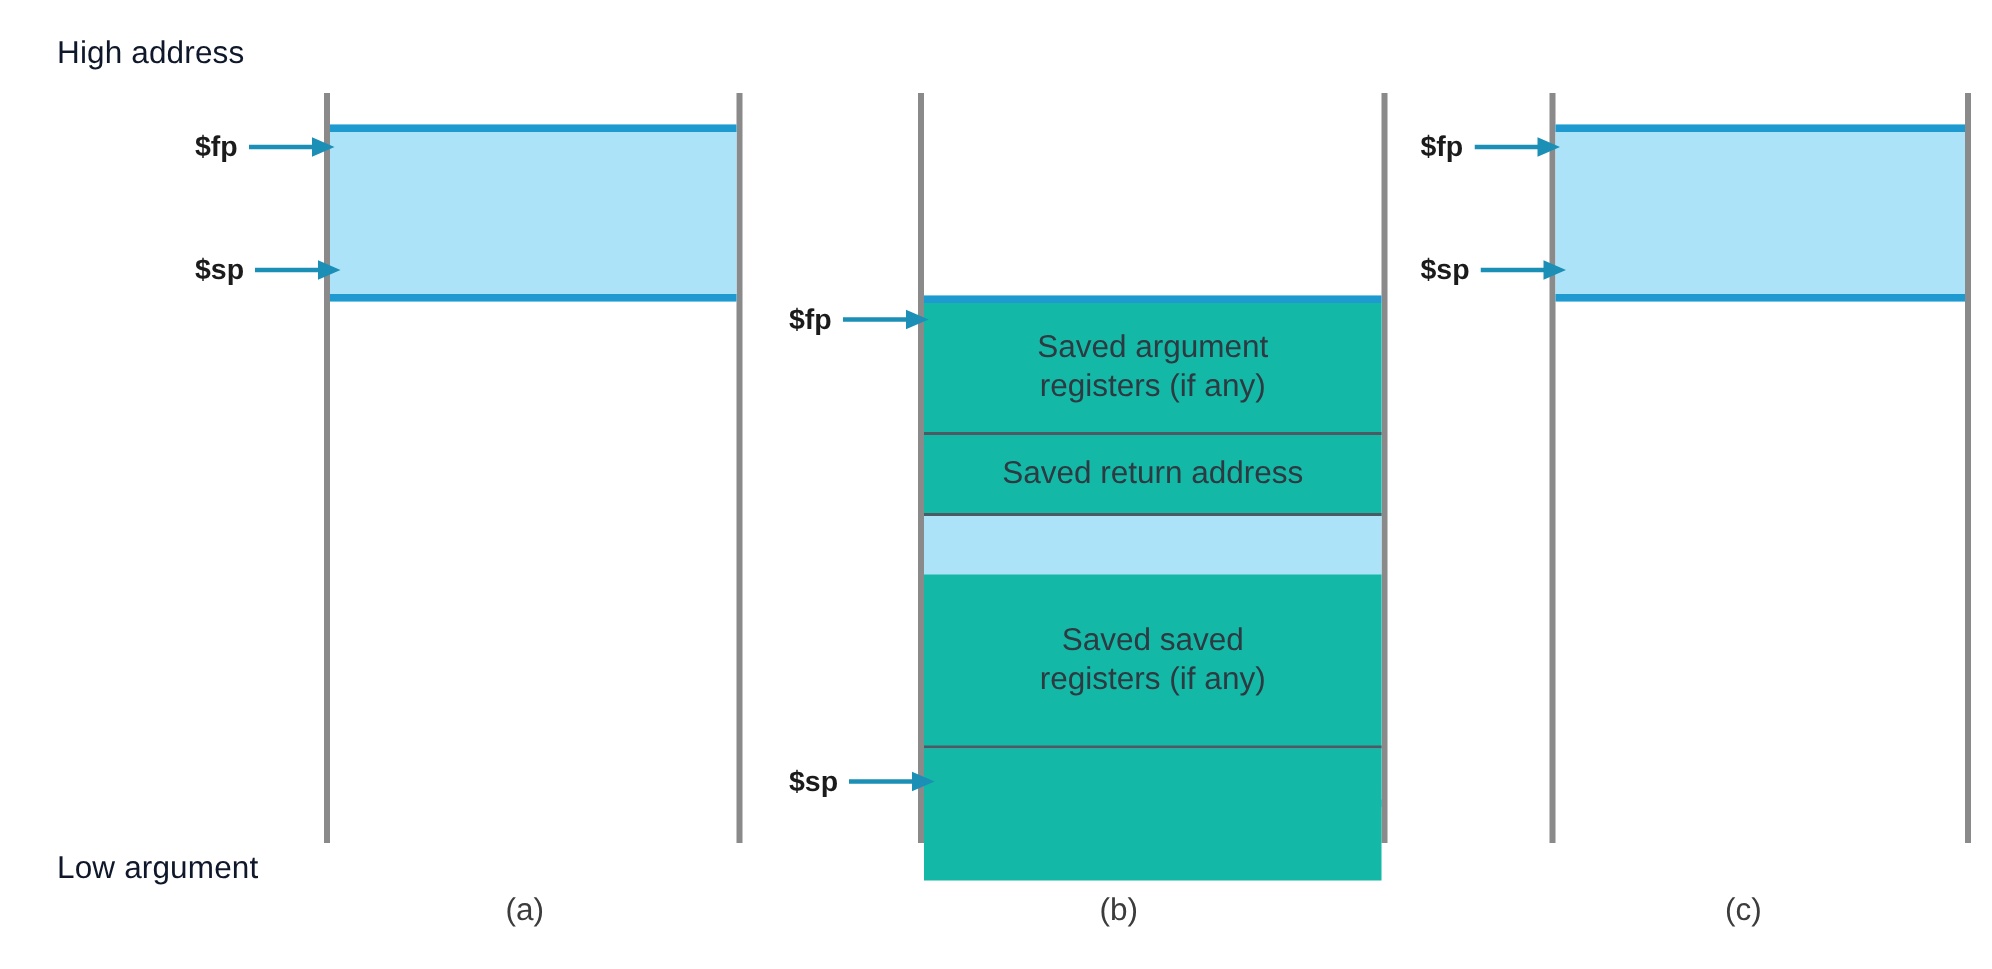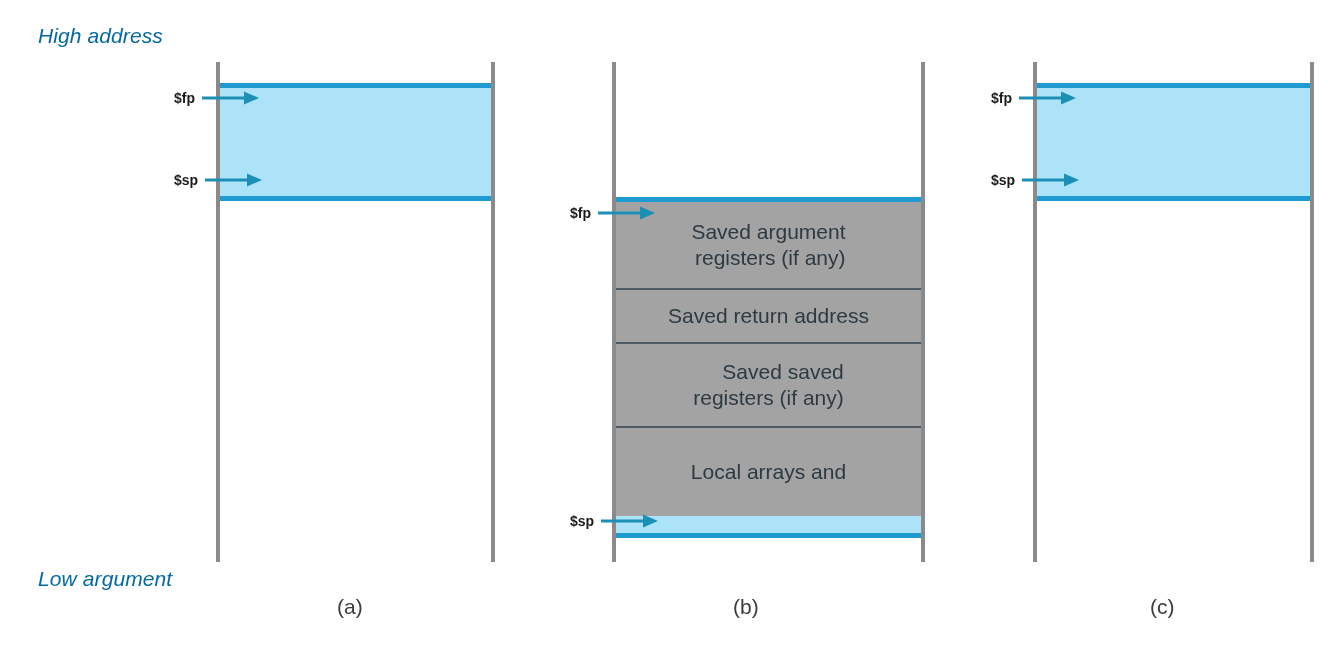--- a/index.html
+++ b/index.html
@@ -30,46 +30,44 @@
     background: #8a8a8a;
     top: 62px;
     height: 500px;
   }
 
   
   .addr-label {
     position: absolute;
     font-size: 21px;
     letter-spacing: 0.1px;
-    color: #0369a1;
+    color: #0f172a;
     white-space: nowrap;
-    font-style: italic;
   }
 
   .panel-caption {
     position: absolute;
     font-size: 21px;
     color: #3c3c3c;
     white-space: nowrap;
   }
 
   
   .ptr {
     position: absolute;
     display: flex;
     align-items: center;
     height: 26px;
     white-space: nowrap;
   }
   .ptr-text {
-    font-size: 14px;
+    font-size: 19px;
     font-weight: bold;
     color: #1b1b1b;
     line-height: 1;
-    margin-left: 44px;
   }
   .ptr-arrow {
     display: block;
     margin-left: 7px;
   }
 
   
   .stack-block {
     position: absolute;
     background: #ace3f8;
@@ -82,26 +80,26 @@
 
   .seg-stack {
     position: absolute;
     box-sizing: border-box;
     border-top: 5px solid #1f9ad1;
     border-bottom: 5px solid #1f9ad1;
     background: #ace3f8;
   }
   .seg {
     box-sizing: border-box;
-    background: #a3a3a3;
+    background: #14b8a6;
     border-bottom: 2px solid #4d5a63;
     display: flex;
     align-items: center;
     justify-content: center;
-    text-align: right;
+    text-align: center;
   }
   .seg:last-child { border-bottom: none; }
   .seg-label {
     font-size: 21px;
     line-height: 1.22;
     color: #2d3a42;
     padding: 0 6px;
   }
 </style>
 </head>
@@ -144,29 +142,28 @@
       <div class="seg-label">
         <div>Saved argument</div>
         <div>registers (if any)</div>
       </div>
     </div>
     <div class="seg" style="height:54px;">
       <div class="seg-label">
         <div>Saved return address</div>
       </div>
     </div>
-    <div class="seg" style="height:84px;">
+    <div class="seg" style="height:116px;margin-top:39px;">
       <div class="seg-label">
         <div>Saved saved</div>
         <div>registers (if any)</div>
       </div>
     </div>
     <div class="seg" style="height:88px;">
       <div class="seg-label">
-        <div>Local arrays and</div>
       </div>
     </div>
   </div>
 
   <div class="ptr" style="left:526px; top:200px;">
     <span class="ptr-text">$fp</span>
     <svg class="ptr-arrow" width="58" height="16" viewBox="0 0 58 16">
       <line x1="0" y1="8" x2="44" y2="8" stroke="#1b8fb5" stroke-width="3"></line>
       <polygon points="42,1.5 57,8 42,14.5" fill="#1b8fb5"></polygon>
     </svg>

